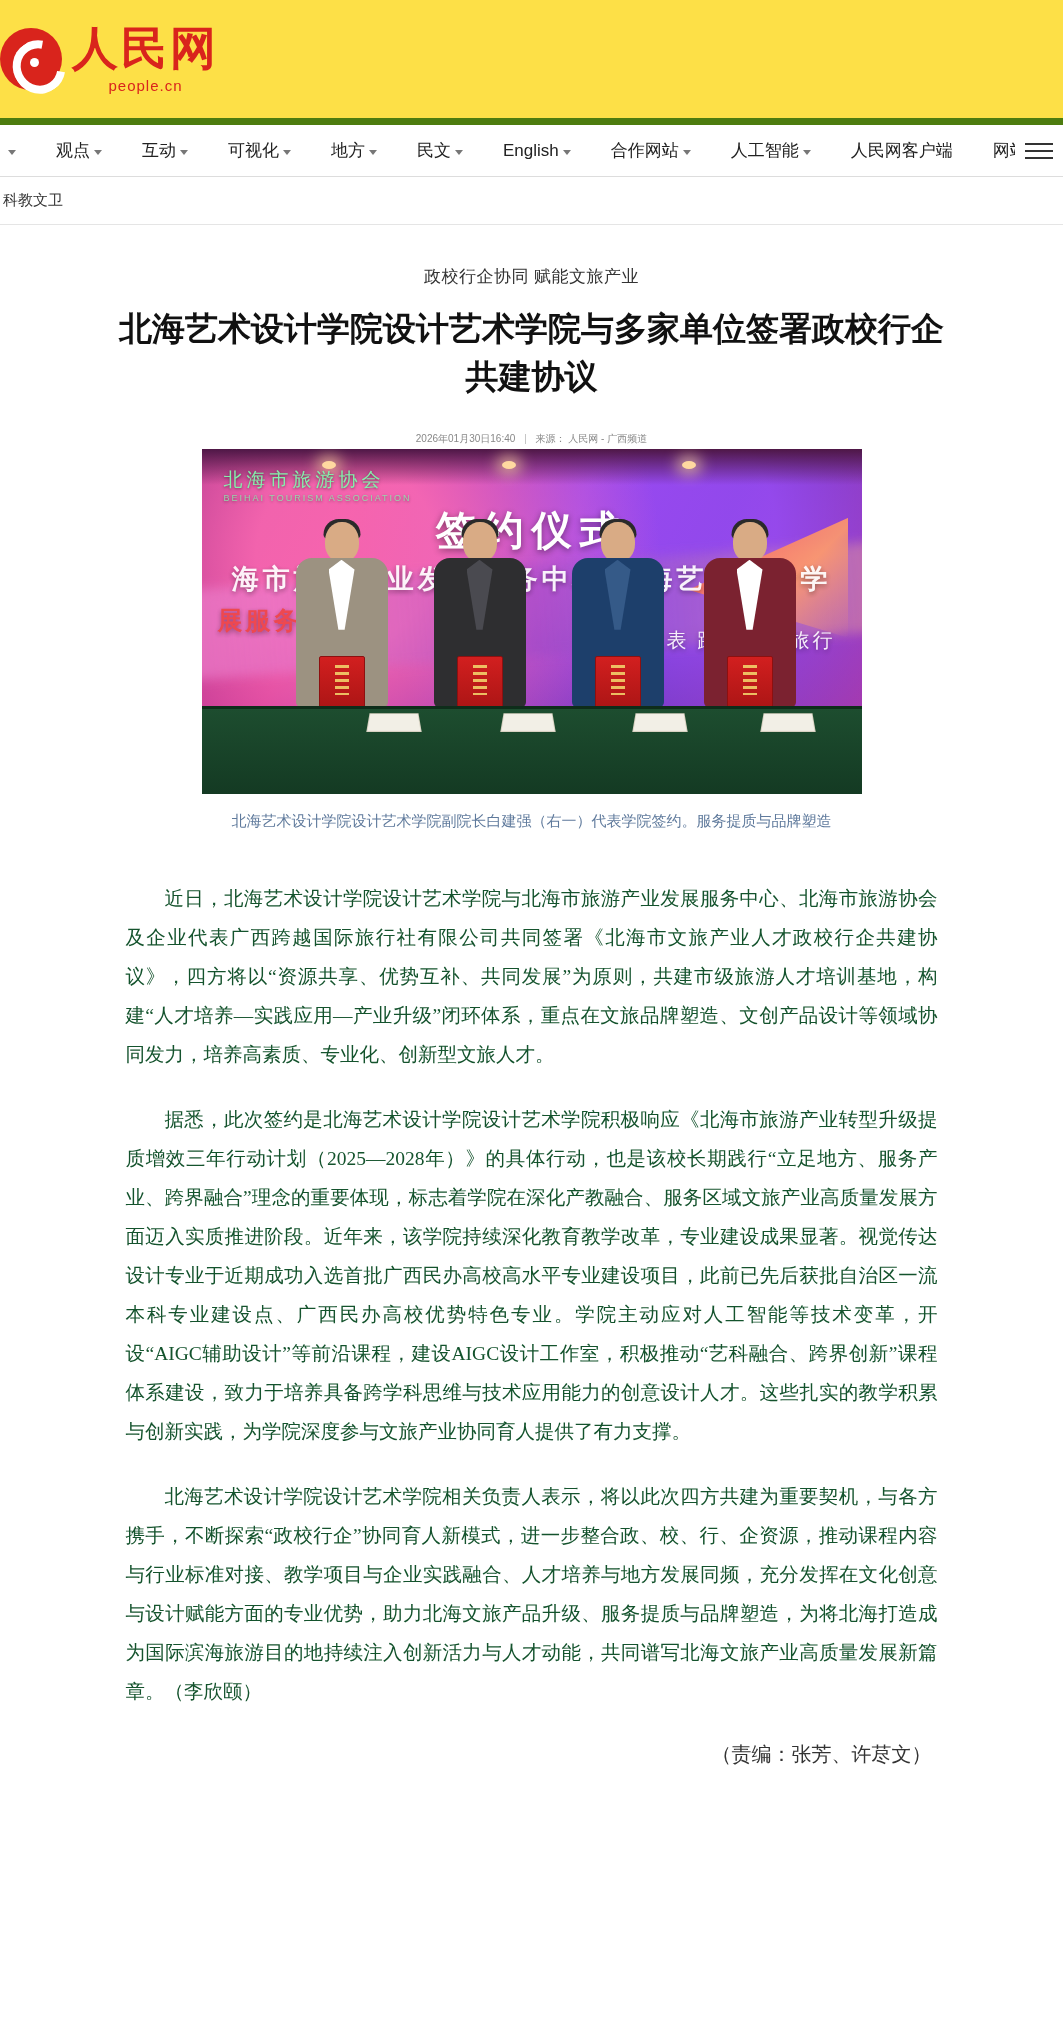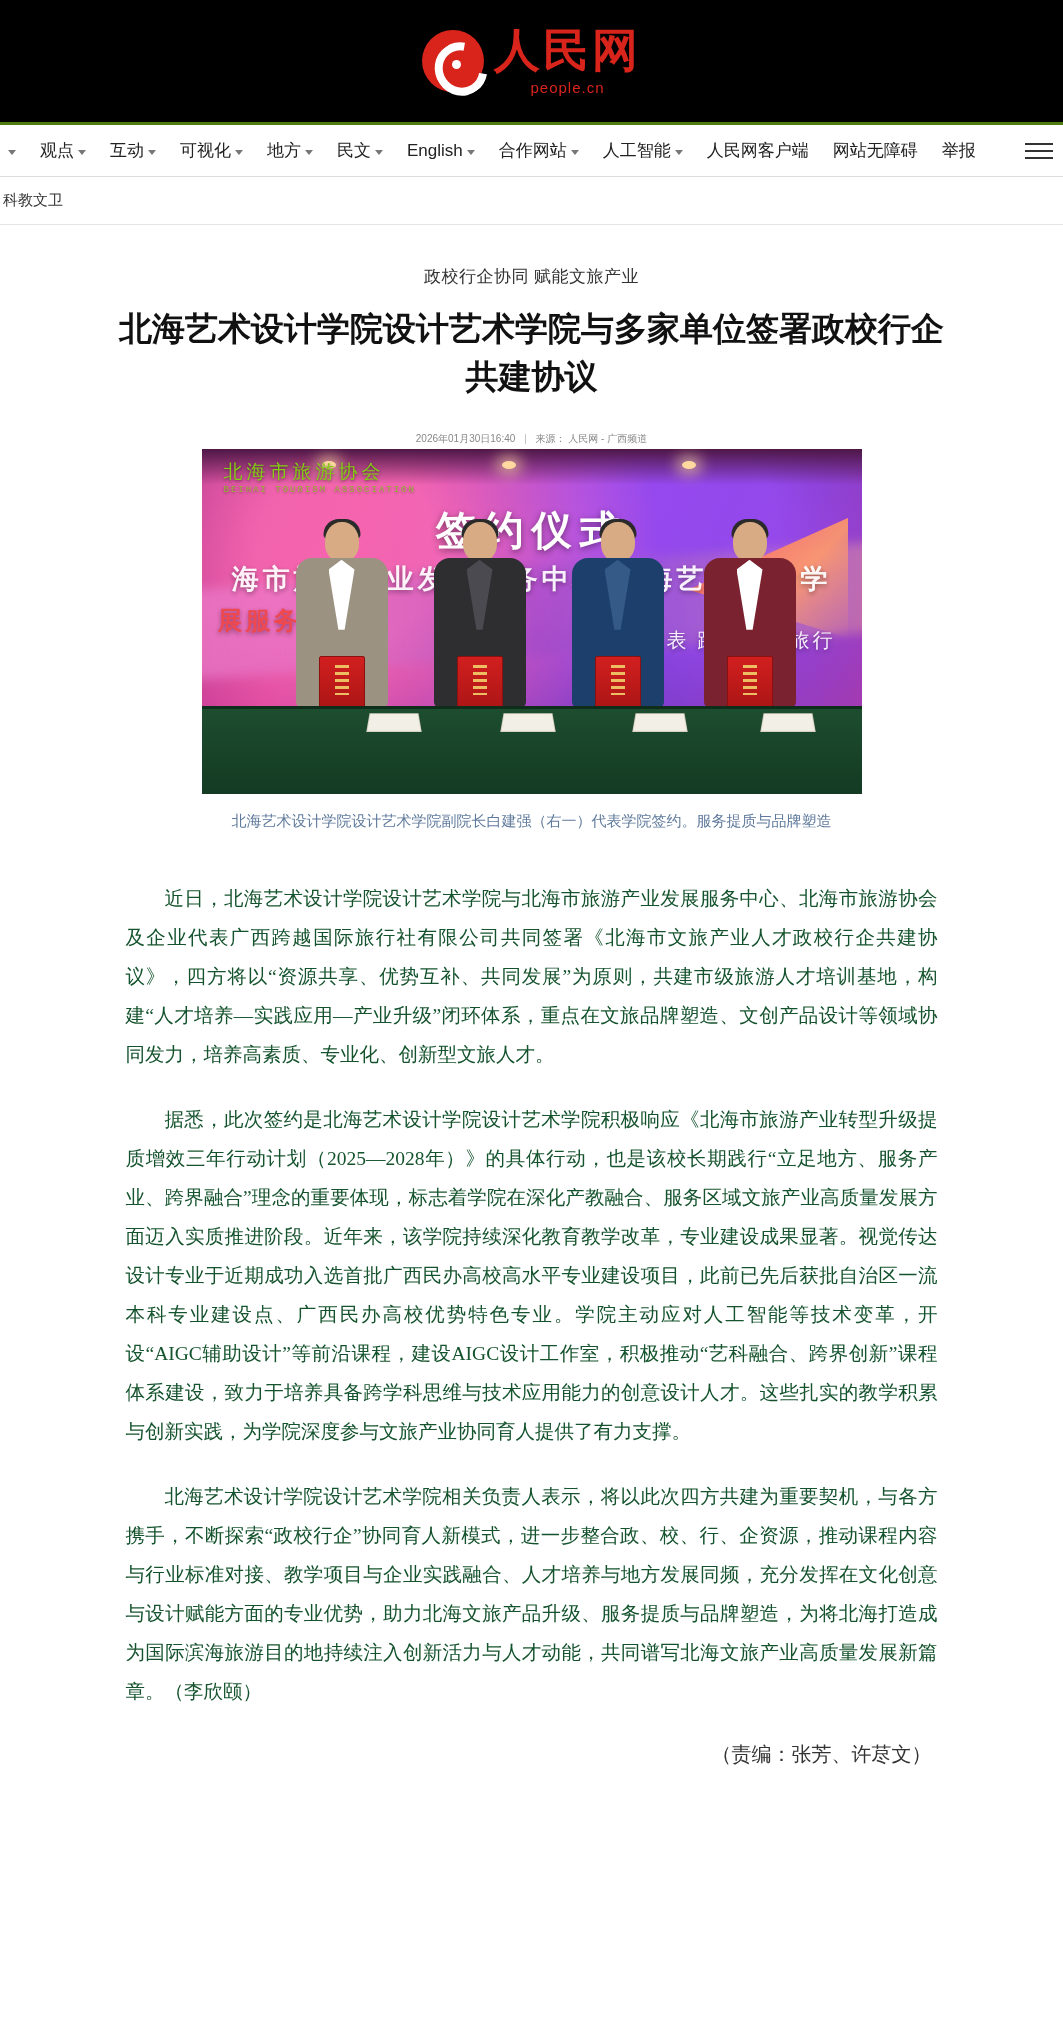--- a/index.html
+++ b/index.html
@@ -13,25 +13,24 @@
     width: 1063px;
     min-height: 2026px;
     position: relative;
     background: #fff;
     overflow: hidden;
   }
 
   
   .masthead {
     height: 125px;
-    background: #000000;
-    border-bottom: 3px solid #4d7c0f;
-    display: flex;
-    align-items: center;
-    justify-content: center;
+    background: #fde047;
+    border-bottom: 7px solid #4d7c0f;
+    display: flex;
+    align-items: center;
     position: relative;
   }
   .logo-wrap {
     display: flex;
     align-items: center;
     gap: 10px;
   }
   .logo-mark {
     width: 62px;
     height: 62px;
@@ -86,21 +85,21 @@
     display: flex;
     align-items: center;
     padding: 0 6px 0 0;
     position: relative;
   }
   .nav-scroll {
     display: flex;
     align-items: center;
     flex: 1;
     overflow: hidden;
-    gap: 0px;
+    gap: 16px;
   }
   .nav-item {
     font-size: 17px;
     color: #222222;
     padding: 0 12px;
     white-space: nowrap;
     cursor: pointer;
     display: flex;
     align-items: center;
     gap: 4px;
@@ -275,23 +274,23 @@
     font-size: 25px;
     font-weight: bold;
     color: #ef4444;
     opacity: .9;
     letter-spacing: 3px;
     text-shadow: 0 2px 5px rgba(0,0,0,.4);
   }
   .bd-corner {
     position: absolute;
     left: 22px;
-    top: 10px;
-    color: #84cc16;
-    font-family: Liberation Mono, monospace;
+    top: 18px;
+    color: #86efac;
+    font-family: Liberation Sans, sans-serif;
     font-size: 19px;
     letter-spacing: 4px;
     text-shadow: 0 1px 3px rgba(0,0,0,.5);
   }
   .bd-corner small {
     display: block;
     font-size: 9px;
     letter-spacing: 2px;
     opacity: .8;
   }

